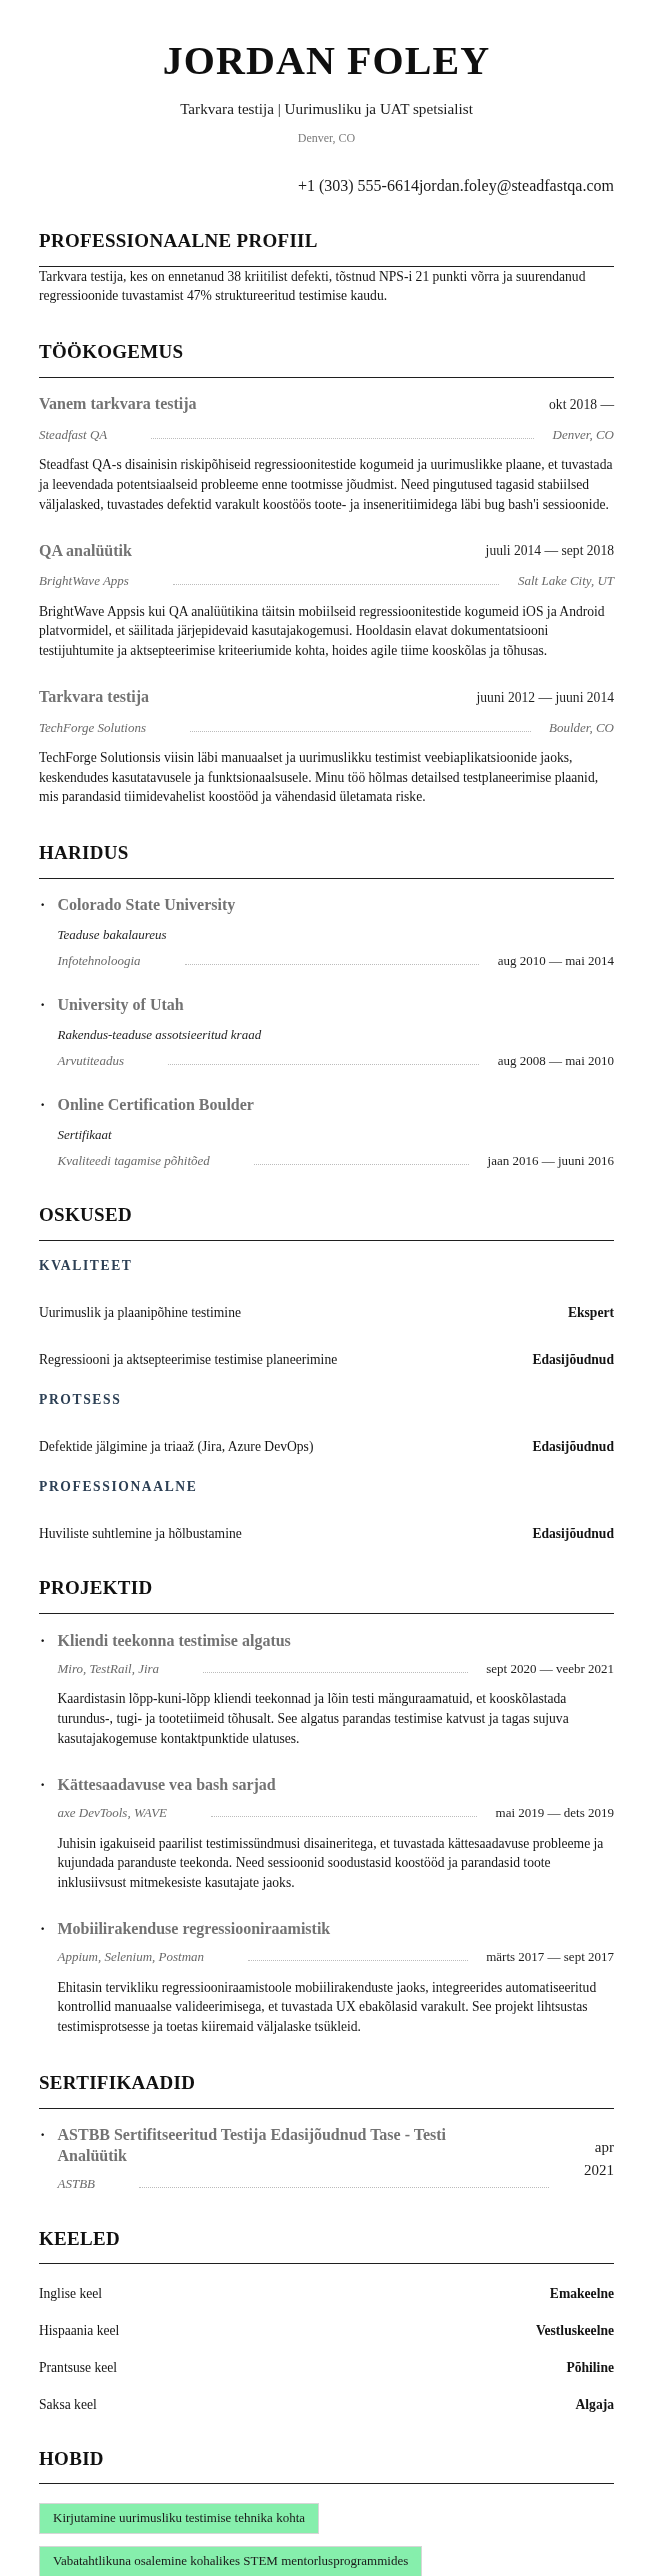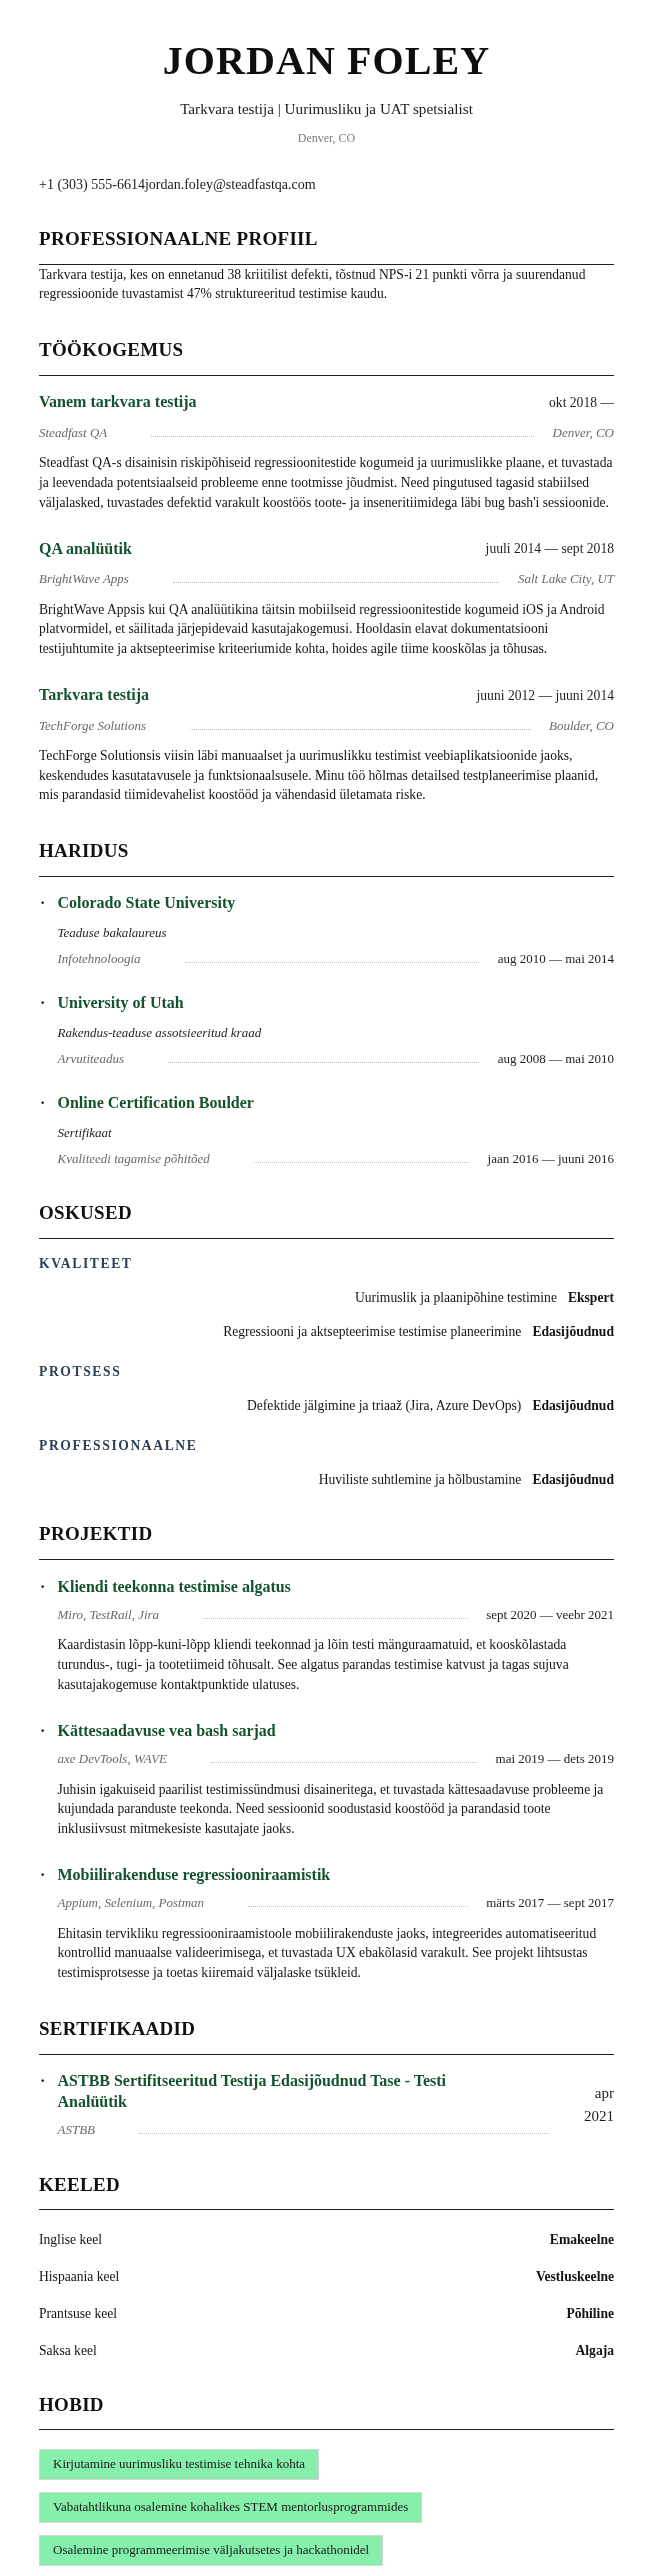--- a/index.html
+++ b/index.html
@@ -31,23 +31,23 @@
     font-weight: normal;
   }
   .location {
     font-size: 12px;
     text-align: center;
     color: #7b7b7b;
     margin: 0 0 30.5px 0;
   }
   .contact-row {
     display: flex;
-    justify-content: flex-start;
+    justify-content: flex-end;
     align-items: baseline;
-    font-size: 14px;
+    font-size: 16px;
     color: #1a1a1a;
   }
 
   
   .section { margin-top: 35px; }
   .section-heading {
     margin: 0;
     font-size: 19px;
     line-height: 1.2;
     font-weight: bold;
@@ -70,21 +70,21 @@
   .entry-head {
     display: flex;
     justify-content: space-between;
     align-items: flex-start;
   }
   .entry-title {
     margin: 0;
     font-size: 16px;
     line-height: 1.3;
     font-weight: bold;
-    color: #14532d;
+    color: #737373;
   }
   .entry-date {
     font-size: 13.6px;
     color: #1e1e1e;
     white-space: nowrap;
     padding-top: 2.7px;
     padding-left: 11px;
   }
   .entry-meta {
     display: flex;
@@ -139,23 +139,23 @@
   .section-heading + .skill-group { margin-top: 17.4px; }
   .skill-category {
     margin: 0;
     font-size: 13.6px;
     font-weight: bold;
     letter-spacing: 1.6px;
     color: #2d4055;
   }
   .skill-row {
     display: flex;
-    justify-content: flex-end;
+    justify-content: space-between;
     align-items: baseline;
-    margin-top: 18px;
+    margin-top: 31px;
     font-size: 13.6px;
     color: #141414;
   }
   .skill-level { font-weight: bold; white-space: nowrap; padding-left: 11px; }
 
   
   .lang-row {
     display: flex;
     justify-content: space-between;
     align-items: baseline;

